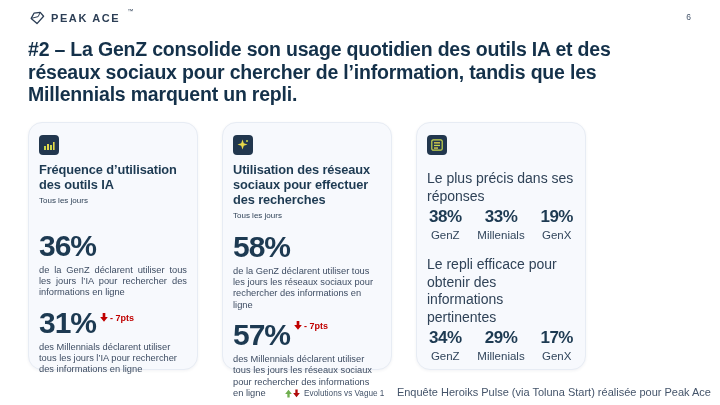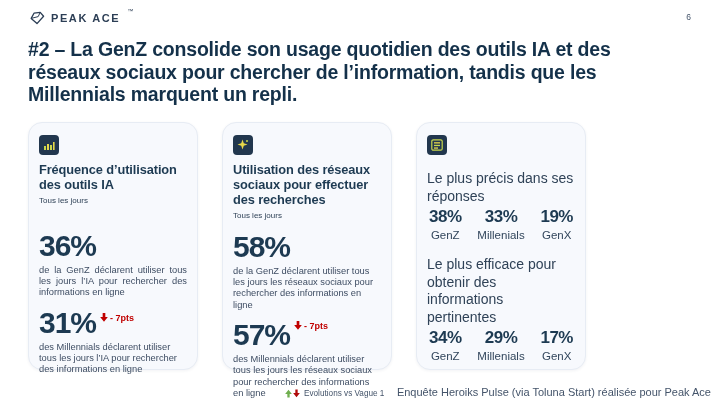--- a/index.html
+++ b/index.html
@@ -165,21 +165,21 @@
       <div class="mini-stat">
         <div class="mini-value">33%</div>
         <div class="mini-label">Millenials</div>
       </div>
       <div class="mini-stat">
         <div class="mini-value">19%</div>
         <div class="mini-label">GenX</div>
       </div>
     </div>
 
-    <div class="section-label">Le plus efficace pour obtenir des informations pertinentes</div>
+    <div class="section-label">Le repli efficace pour obtenir des informations pertinentes</div>
     <div class="stats-grid">
       <div class="mini-stat">
         <div class="mini-value">34%</div>
         <div class="mini-label">GenZ</div>
       </div>
       <div class="mini-stat">
         <div class="mini-value">29%</div>
         <div class="mini-label">Millenials</div>
       </div>
       <div class="mini-stat">

